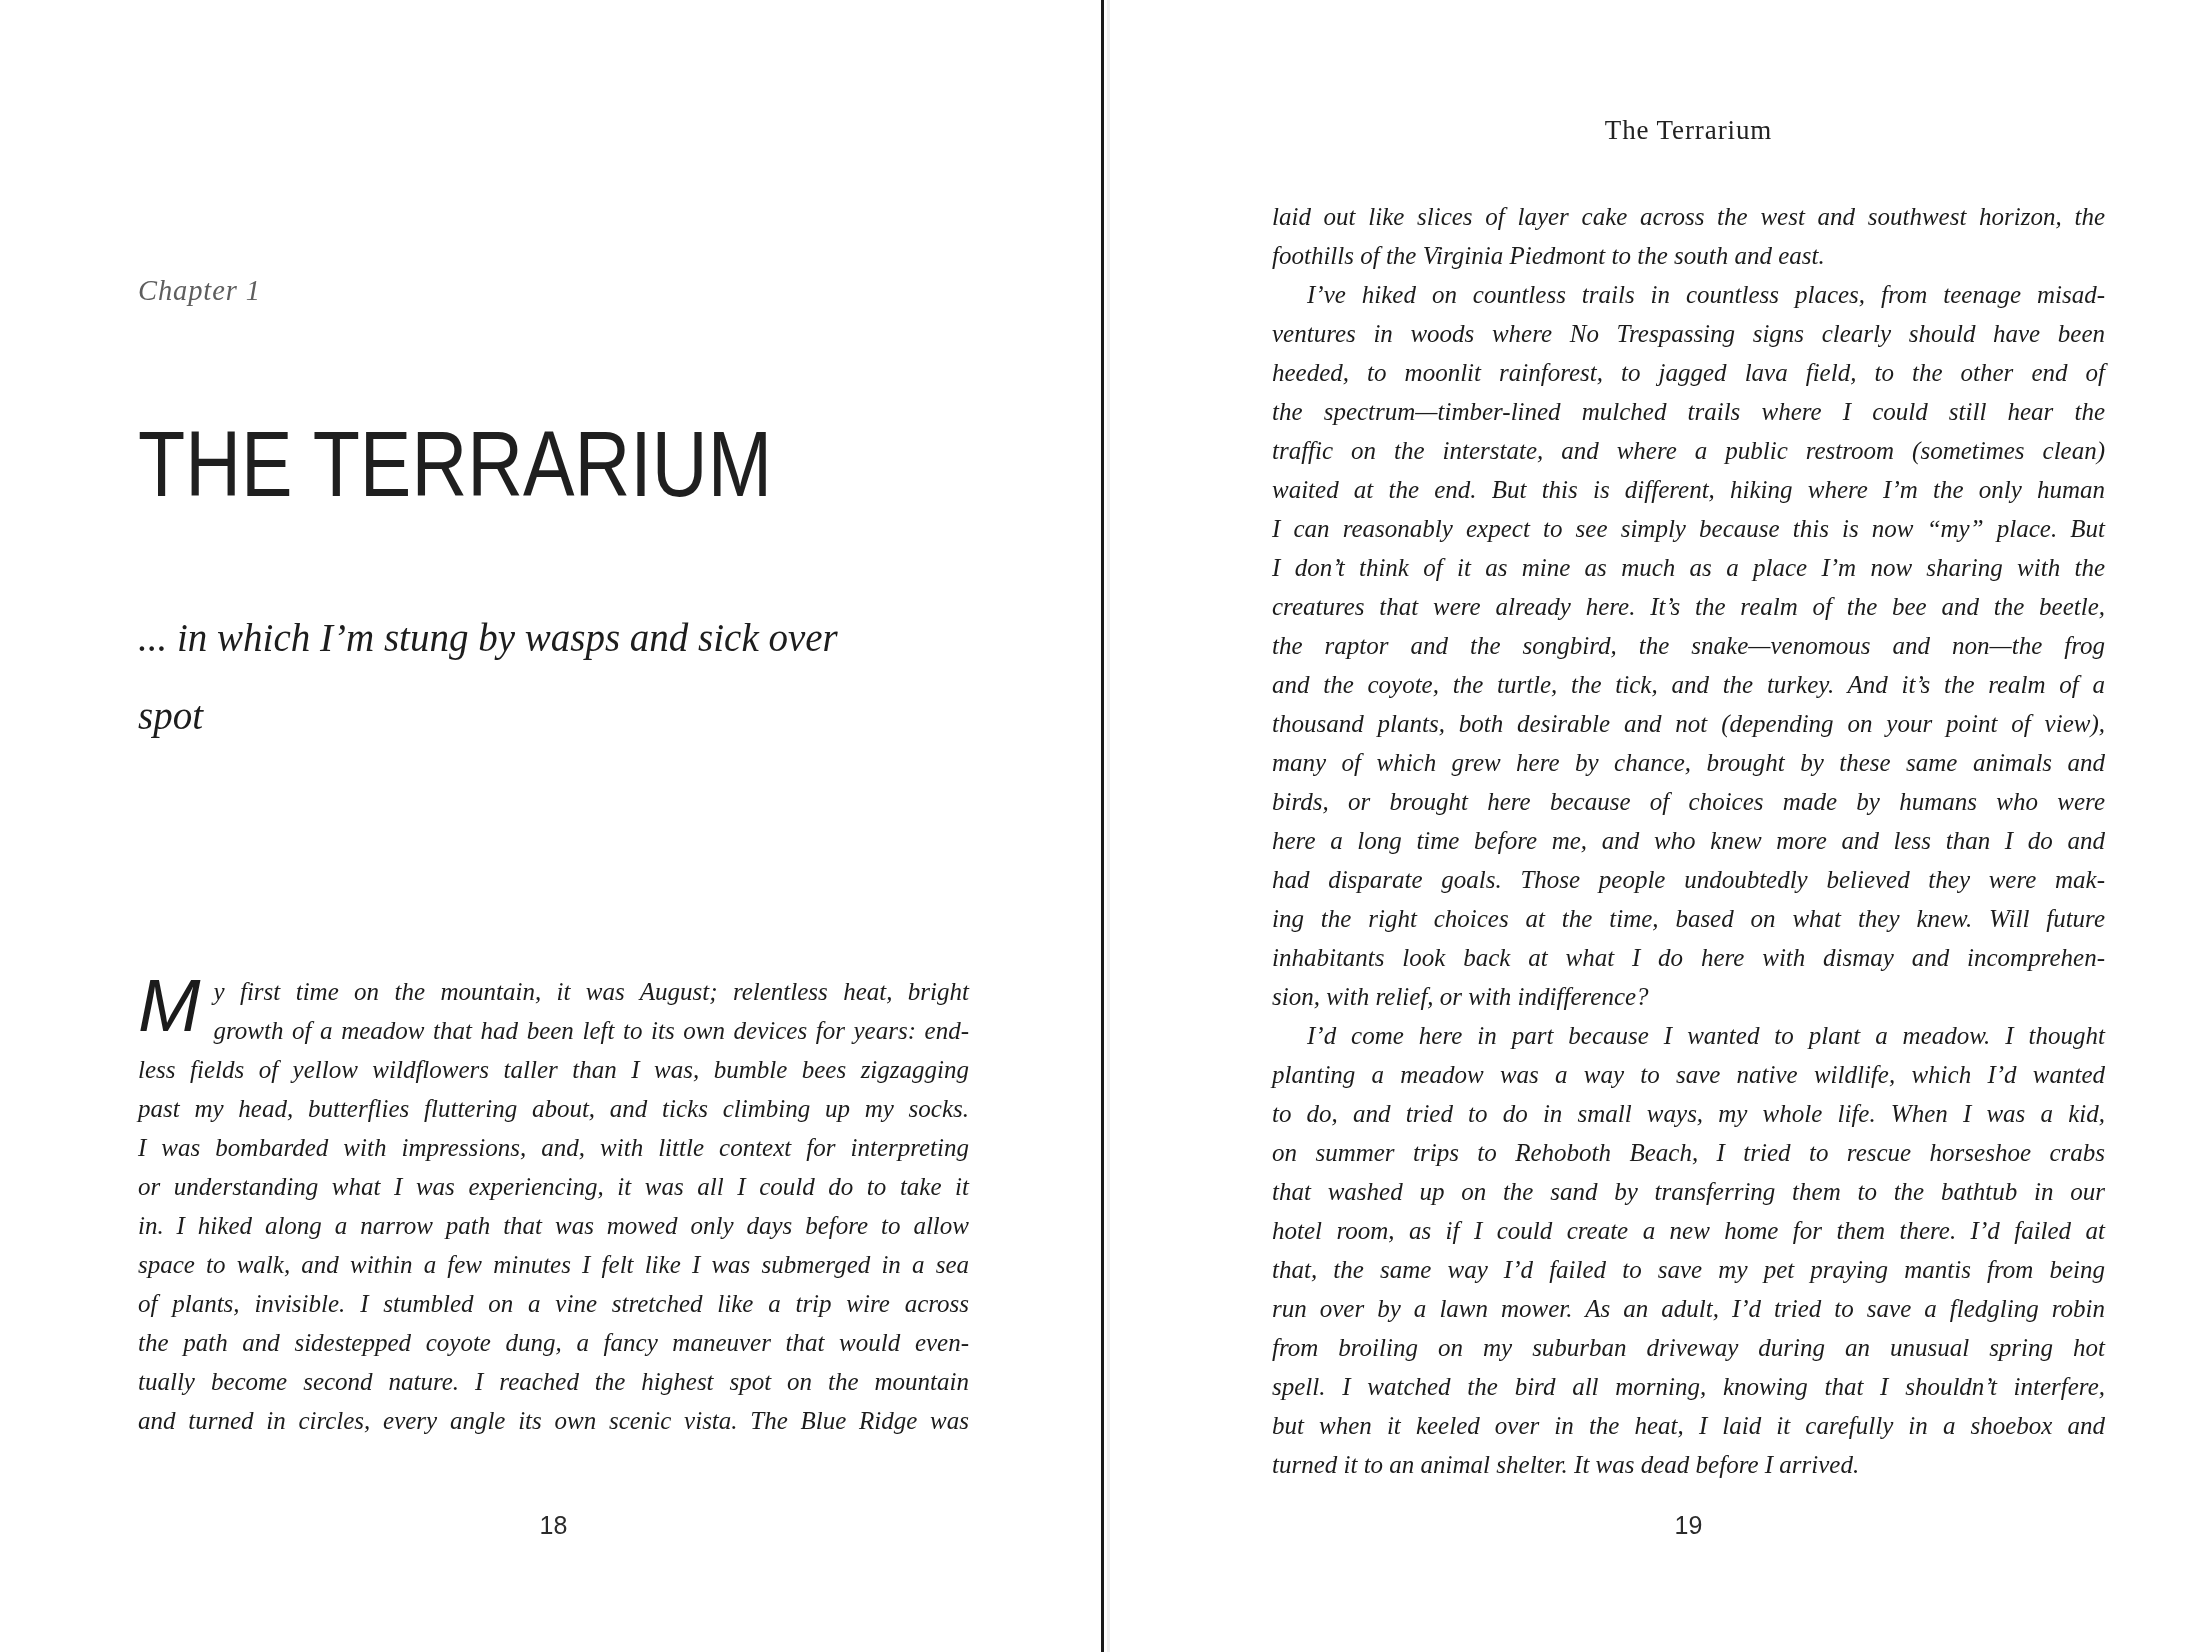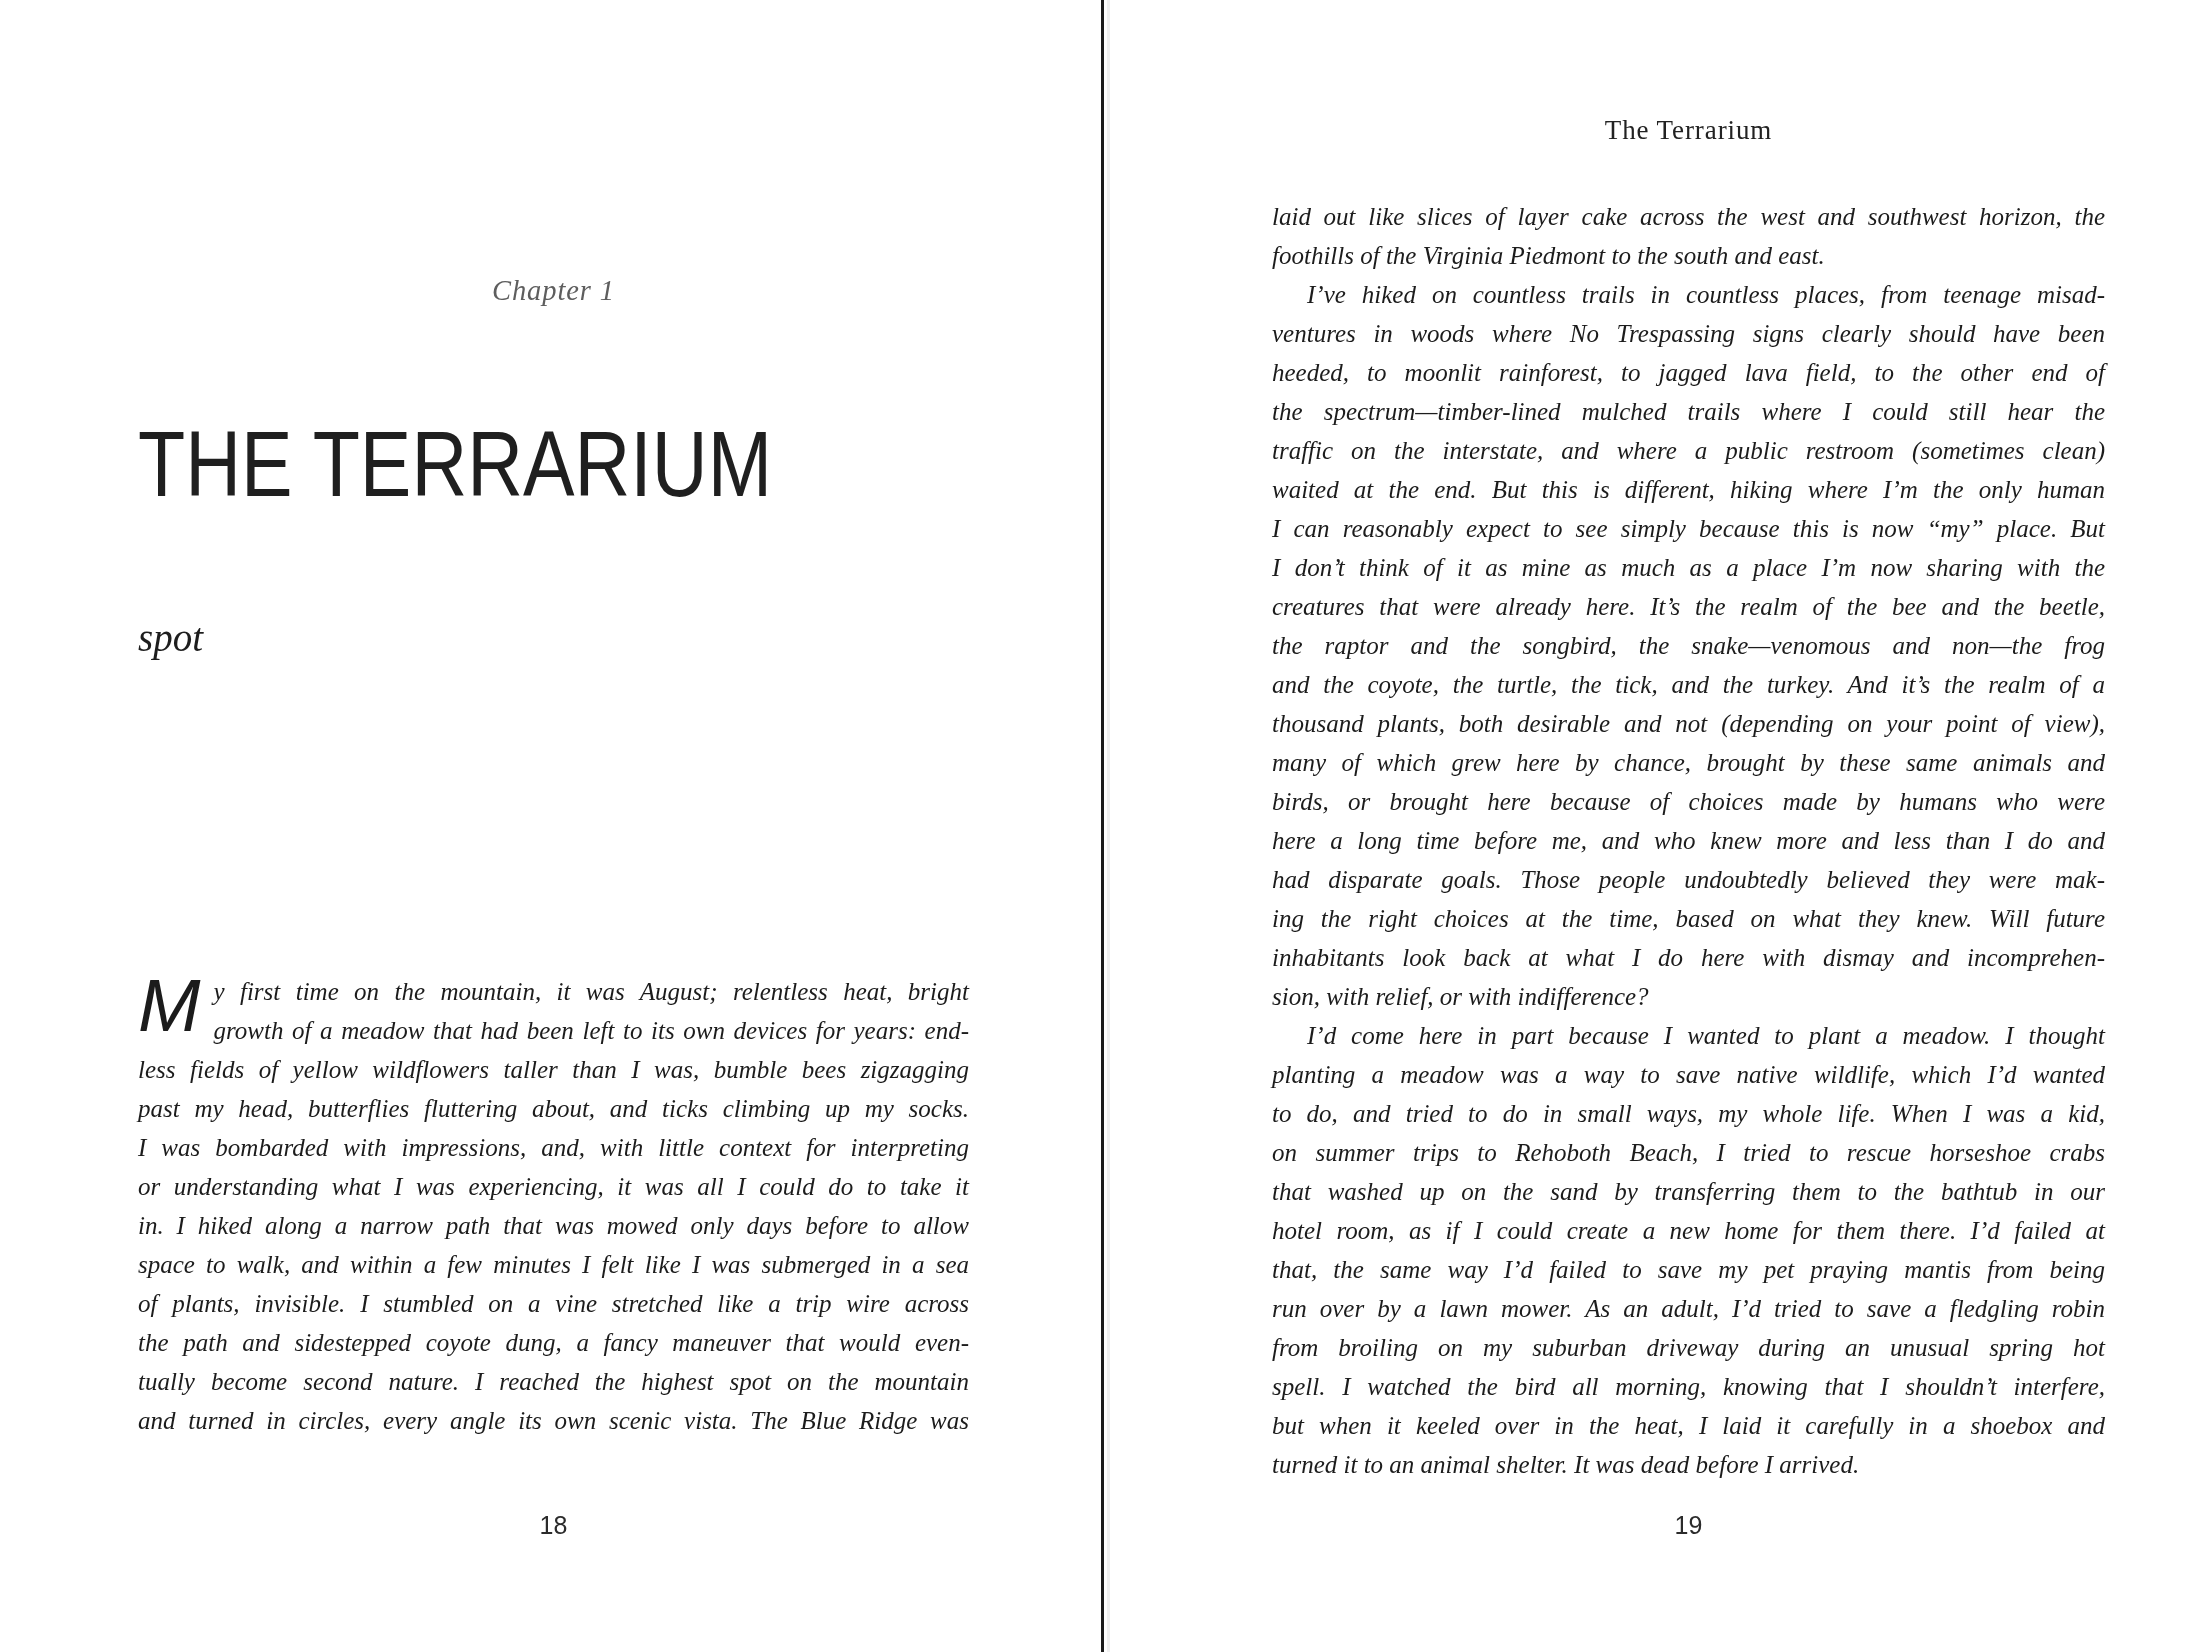--- a/index.html
+++ b/index.html
@@ -18,21 +18,21 @@
   .spine-shadow{
     position:absolute;left:1107px;top:0;width:2.8px;height:1653px;
     background:#f0f0f0;
   }
   .page{position:absolute;top:0;height:1182px;}
   .page-left{left:138px;width:831px;}
   .page-right{left:1272px;width:833px;}
 
   .chapter-label{
     position:absolute;left:0;right:0;top:275px;
-    text-align:center;
+    text-align:left;
     font-style:italic;
     font-size:28.5px;
     color:#5e5e5e;
     letter-spacing:0.9px;
   }
   .chapter-title{
     position:absolute;left:0;top:418px;
     font-family:"Liberation Sans", sans-serif;
     font-weight:100;
     font-size:92px;
@@ -98,20 +98,21 @@
 
 <div class="spread">
 
   <div class="spine"></div>
   <div class="spine-shadow"></div>
 
   <div class="page page-left">
     <div class="chapter-label">Chapter 1</div>
     <div class="chapter-title">THE TERRARIUM</div>
     <div class="chapter-subtitle">
+        <div class="subtitle-line">... in which I’m stung by wasps and sick over</div>
         <div class="subtitle-line">spot</div>
       </div>
     <div class="body-text body-left">
       <span class="drop-cap">M</span>
       <div>
           <div class="para continues">
             <div class="line">y first time on the mountain, it was August; relentless heat, bright</div>
             <div class="line">growth of a meadow that had been left to its own devices for years: end-</div>
             <div class="line">less fields of yellow wildflowers taller than I was, bumble bees zigzagging</div>
             <div class="line">past my head, butterflies fluttering about, and ticks climbing up my socks.</div>

